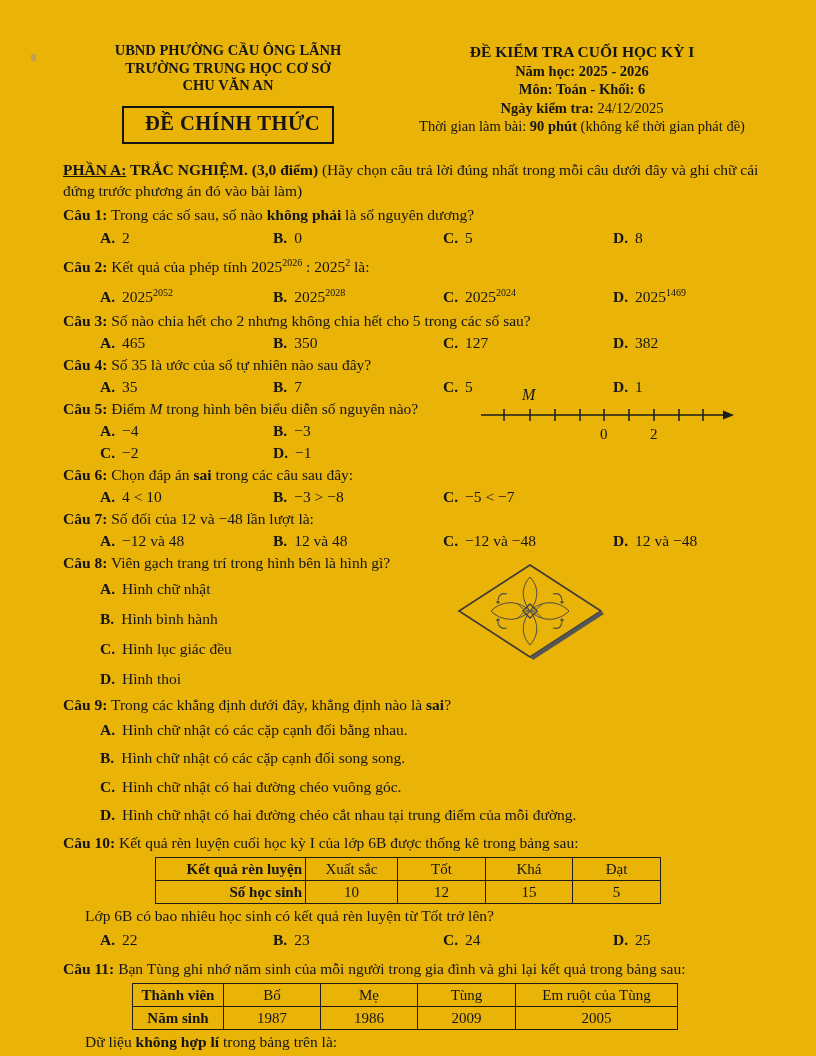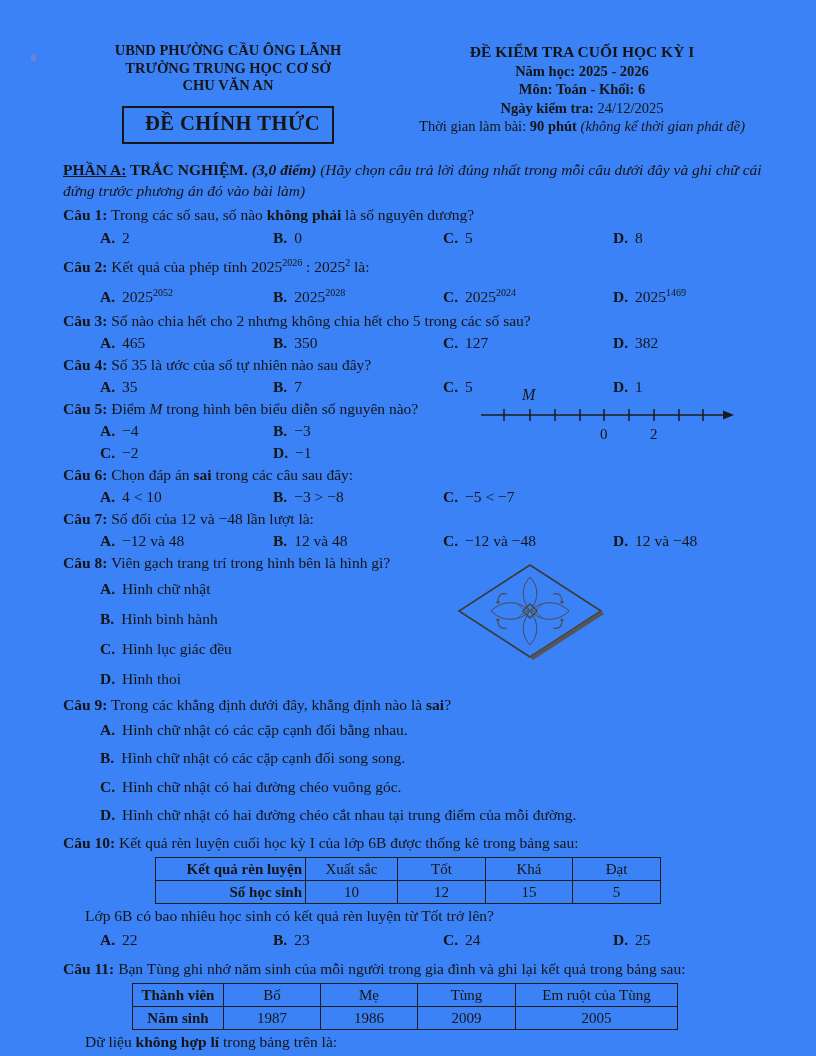--- a/index.html
+++ b/index.html
@@ -1,28 +1,28 @@
 <!DOCTYPE html>
 <html><head>
 <meta charset="utf-8">
 <style>
   * { margin:0; padding:0; box-sizing:border-box; }
   html,body { background:#ffffff; }
   body { font-family:"Liberation Serif", serif; color:#151515; }
-  .page { width:816px; height:1056px; background:#3b82f6; padding:42px 45px 0 63px; position:relative; overflow:hidden; }
+  .page { width:816px; height:1056px; background:#eab308; padding:42px 45px 0 63px; position:relative; overflow:hidden; }
 
   
   .header { display:flex; }
   .header-left { width:330px; text-align:center; }
   .hl { font-weight:bold; font-size:14.5px; line-height:17.5px; white-space:nowrap; }
   .stamp { display:inline-block; border:2px solid #151515; padding:4px 12px 7px 21px; margin-top:11px; font-weight:bold; font-size:20.5px; letter-spacing:0.5px; }
   .header-right { flex:1; text-align:center; font-size:14.5px; line-height:18.5px; padding-top:1px; }
   .header-right .title { font-size:15.5px; font-weight:bold; }
   .b { font-weight:bold; }
-  .it { font-style:italic; }
+  .it { }
   .ul { text-decoration:underline; }
 
   
   .intro { margin-top:15px; font-size:15.5px; line-height:21.5px; }
 
   
   .q { font-size:15.5px; line-height:22px; position:relative; }
   .qlabel { font-weight:bold;text-align:right; }
   .opts4 { display:grid; grid-template-columns:173px 170px 170px 1fr; margin-left:37px; line-height:24px; }
   .opts2 { display:grid; grid-template-columns:173px 1fr; margin-left:37px; line-height:22px; width:410px; }

